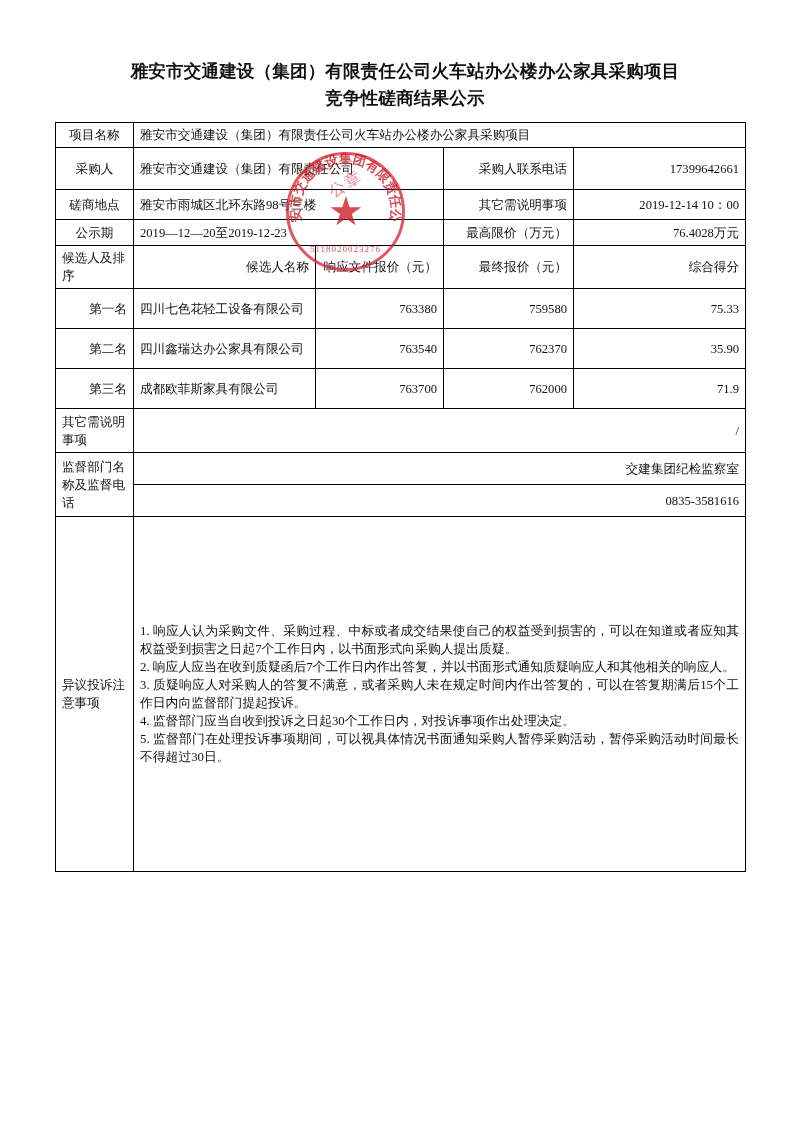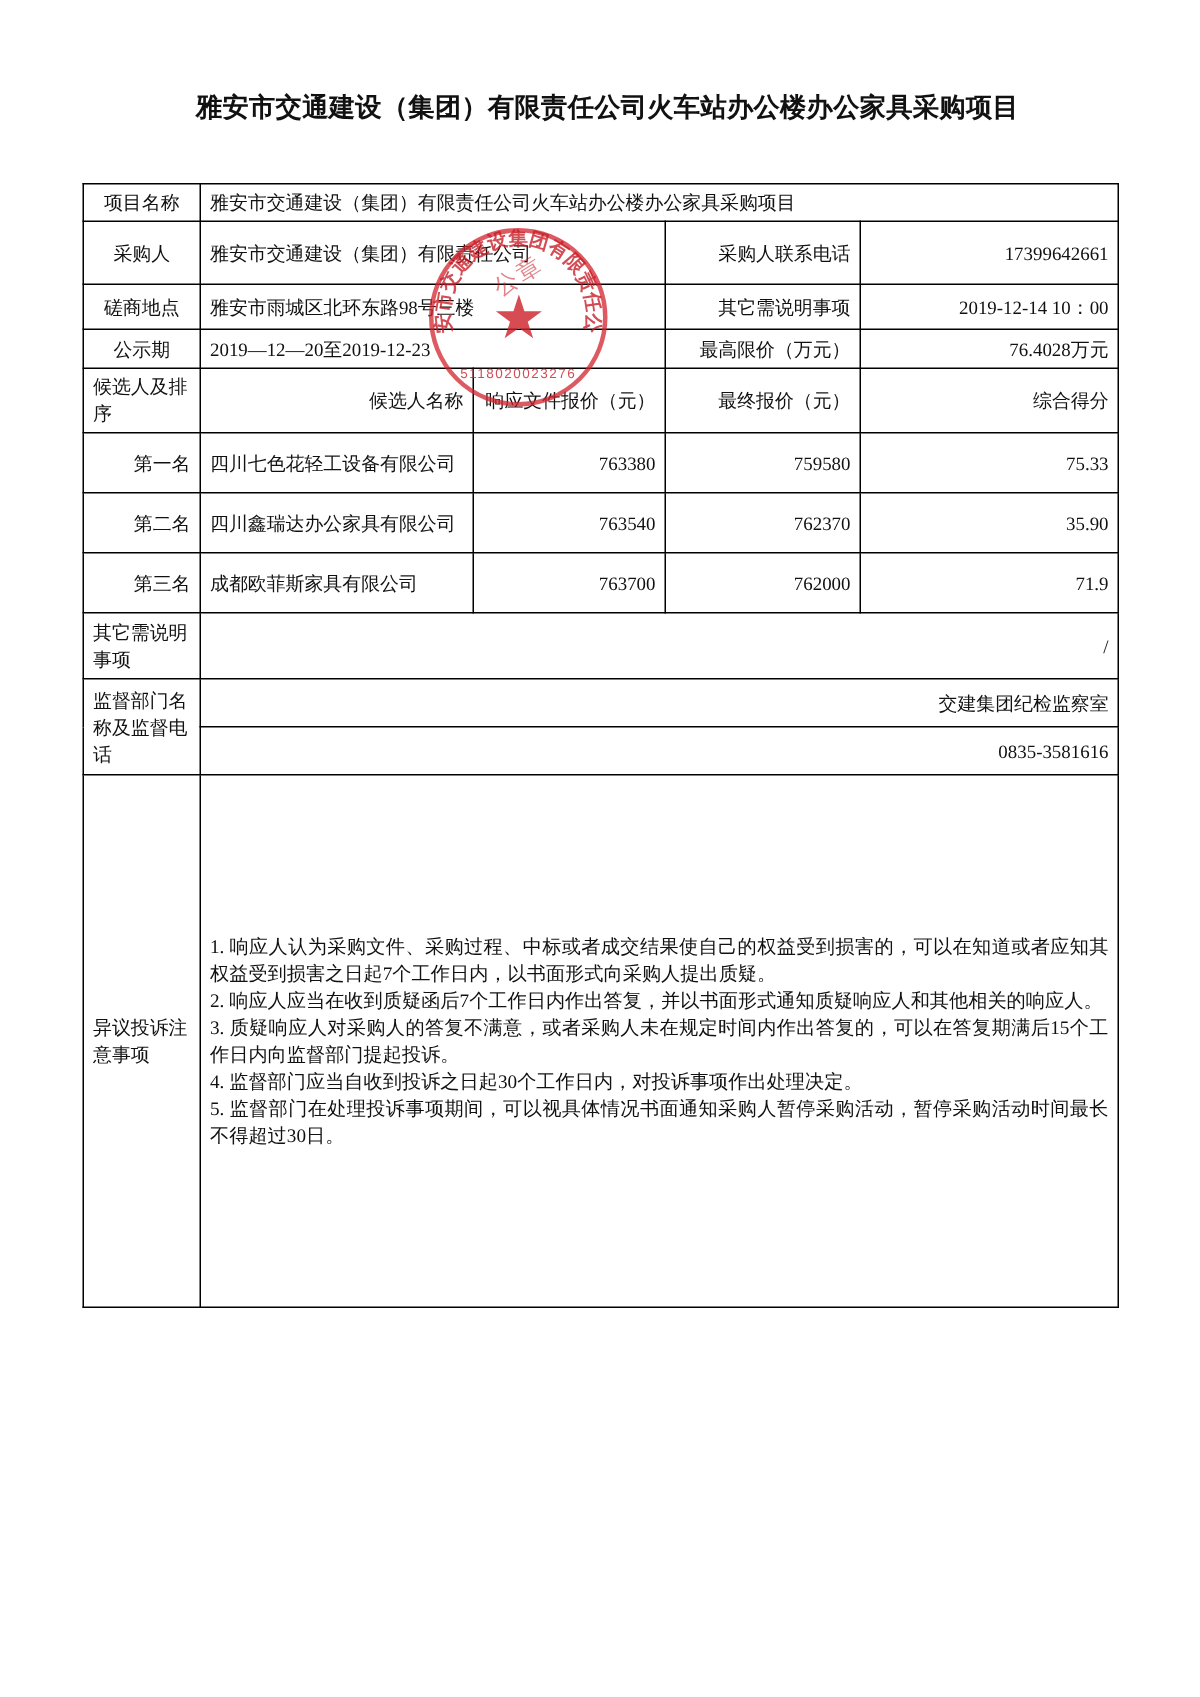--- a/index.html
+++ b/index.html
@@ -110,21 +110,21 @@
     font-weight: bold;
   }
   .seal .bottomtext {
     position: absolute;
     left: 0;
     top: 92px;
     width: 119px;
     text-align: center;
     font-size: 9px;
     color: rgba(200, 30, 40, 0.8);
-    font-family: Liberation Sans, sans-serif;
+    font-family: Liberation Serif, serif;
     letter-spacing: 1px;
   }
   .seal .diag {
     position: absolute;
     left: 10px;
     top: 22px;
     width: 100px;
     text-align: center;
     transform: rotate(-32deg);
     color: rgba(200, 30, 40, 0.55);
@@ -133,20 +133,21 @@
     letter-spacing: 2px;
   }
 </style>
 </head>
 <body>
 
 <div class="page">
 
   <div class="title">
     <span>雅安市交通建设（集团）有限责任公司火车站办公楼办公家具采购项目</span>
+    <span class="l2">竞争性磋商结果公示</span>
   </div>
 
   <table class="doc">
     <colgroup>
       <col style="width:78px">
       <col style="width:182px">
       <col style="width:128px">
       <col style="width:130px">
       <col style="width:172px">
     </colgroup>

